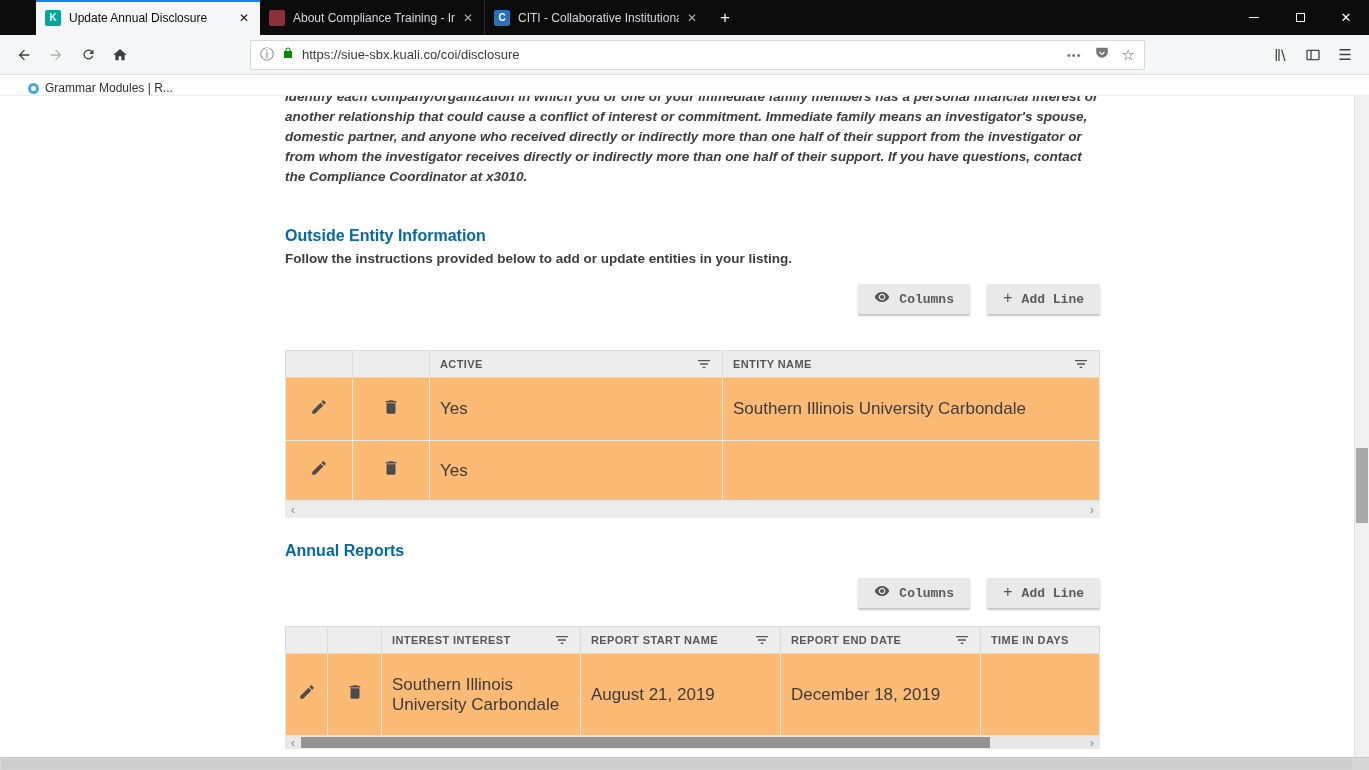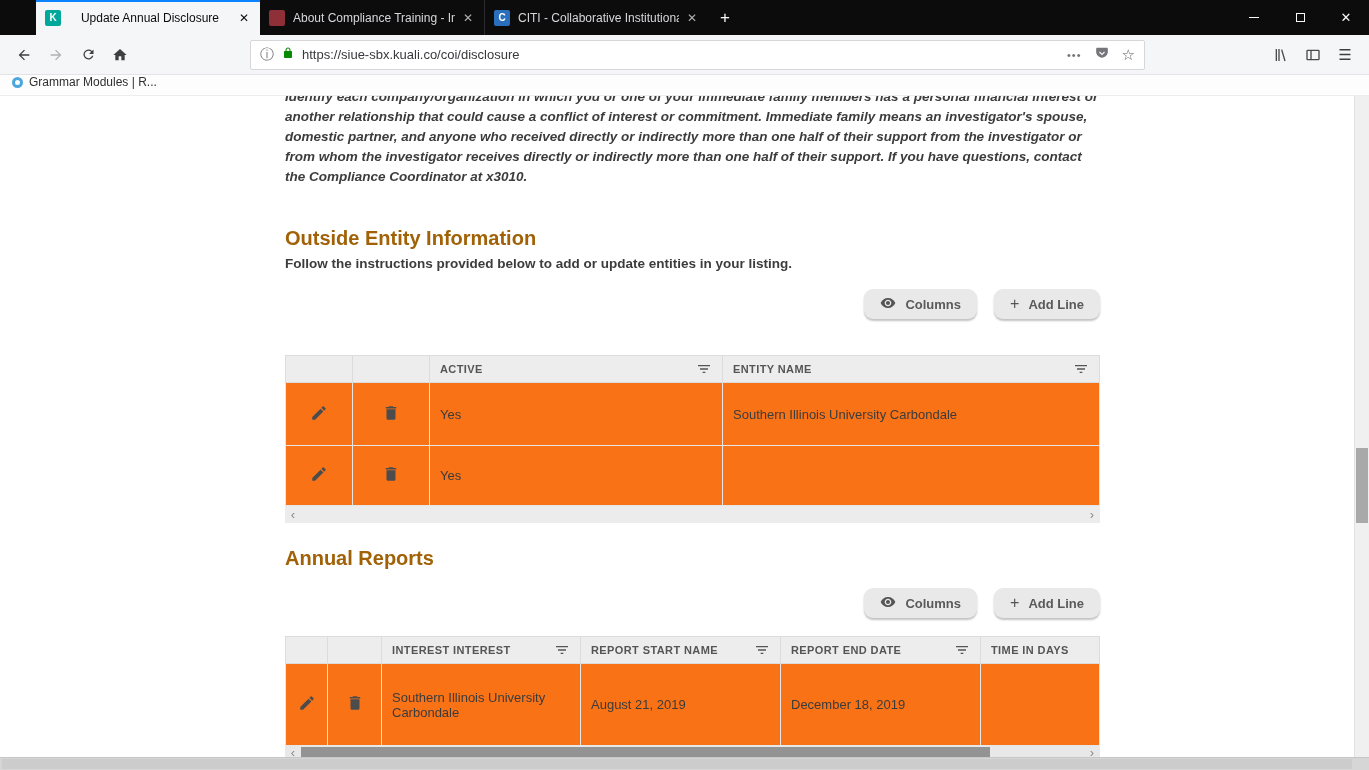--- a/index.html
+++ b/index.html
@@ -15,21 +15,21 @@
          color:#d7d7db; font-size:12px; cursor:default; }
   .tab.active { background:#f5f6f7; color:#0c0c0d; }
   .tab.active::before { content:""; position:absolute; top:0; left:0; right:0; height:2px; background:#0a84ff; }
   .tab.dark + .tab.dark { border-left:1px solid #2c2c30; }
   .favicon { width:16px; height:16px; border-radius:2px; margin-right:8px; flex:0 0 16px;
              display:flex; align-items:center; justify-content:center;
              color:#fff; font-size:10px; font-weight:bold; }
   .fav-kuali { background:#00a79b; }
   .fav-compliance { background:#8f3039; }
   .fav-citi { background:#2a6fbb; }
-  .tab-title { flex:1; white-space:nowrap; overflow:hidden;text-align:center; }
+  .tab-title { flex:1; white-space:nowrap; overflow:hidden; }
   .tab-close { margin-left:6px; font-size:12px; line-height:1; padding:2px; }
   .tab.dark .tab-close { color:#b1b1b3; }
   .new-tab { color:#f9f9fa; font-size:17px; display:flex; align-items:center; padding:0 12px; }
   .win-controls { margin-left:auto; display:flex; align-items:stretch; }
   .win-btn { width:46px; display:flex; align-items:center; justify-content:center;
              color:#f9f9fa; font-size:13px; }
   .min-glyph { display:block; width:10px; border-top:1px solid #f9f9fa; }
   .max-glyph { display:block; width:9px; height:9px; border:1px solid #f9f9fa; }
 
   
@@ -43,42 +43,42 @@
   .url-icon { color:#737373; font-size:14px; }
   .url-text { font-size:13px; color:#38383d; flex:1; white-space:nowrap; overflow:hidden; }
   .url-right { display:flex; align-items:center; gap:13px; color:#737373; }
   .ellipsis { font-size:11px; letter-spacing:1px; color:#737373; }
   .star { font-size:15px; color:#5a5a5f; }
   .right-group { margin-left:auto; display:flex; align-items:center; }
   .hamburger { font-size:15px; }
 
   
   .bookmarks-bar { position:absolute; top:75px; left:0; right:0; height:21px; background:#fdfdfd;
-                   border-bottom:1px solid #ededf0; display:flex; align-items:flex-start; padding:0 8px; }
+                   border-bottom:1px solid #ededf0; display:flex; align-items:flex-end; padding:0 24px; }
   .bookmark { display:flex; align-items:center; gap:6px; font-size:12px; color:#303030; padding:0 4px; }
   .bm-favicon { width:11px; height:11px; border-radius:50%; border:3px solid #4aa8dd; }
 
   
   .content { position:absolute; top:96px; left:0; right:15px; bottom:13px; background:#fff; overflow:hidden; }
   .page { width:815px; margin-left:285px; }
   .intro { margin-top:-9px; font-size:13.5px; line-height:20px; font-weight:700; color:#3c3c3c;font-style:italic; }
-  .section-title { margin-top:40px; font-size:20px; font-weight:700; color:#a16207; }
+  .section-title { margin-top:40px; font-size:16px; font-weight:700; color:#0369a1; }
   .section-sub { margin-top:6px; font-size:13.5px; font-weight:700; color:#3c3c3c; }
   .toolbar { margin-top:18px; display:flex; justify-content:flex-end; gap:17px; }
-  .btn { height:30px; padding:0 16px; background:#e9e9e9; border:none; border-radius:9px;
+  .btn { height:30px; padding:0 16px; background:#e9e9e9; border:none; border-radius:1px;
          box-shadow:0 2px 2px rgba(0,0,0,0.24); color:#5a5a5a; font-weight:700; font-size:13px;
-         font-family:Liberation Sans, sans-serif; display:flex; align-items:center; gap:9px; cursor:pointer; }
+         font-family:Liberation Mono, monospace; display:flex; align-items:center; gap:9px; cursor:pointer; }
   .btn .plus { font-size:16px; font-weight:400; color:#555; }
 
   table.data-table { width:815px; border-collapse:collapse; table-layout:fixed; margin-top:36px; }
   table.data-table.second { margin-top:18px; }
   .data-table th { background:#ededed; height:27px; font-size:11px; color:#555; letter-spacing:0.4px;
                    font-weight:700; text-align:left; padding:0 10px; border:1px solid #dcdcdc; }
   .th-flex { display:flex; align-items:center; justify-content:space-between; }
-  .data-table td { background:#f97316; font-size:13px; color:#3b3b3b; padding:6px 10px;
+  .data-table td { background:#fdba74; font-size:17px; color:#3b3b3b; padding:6px 10px;
                    border:1px solid #e6e6e6; vertical-align:middle; }
   .row-tall td { height:63px; }
   .row-mid td { height:60px; }
   .row-big td { height:82px; }
   .icon-cell { text-align:center; }
   .act { display:inline-flex; cursor:pointer; }
 
   .h-scroll { width:815px; height:17px; background:#ececec; display:flex; align-items:center; }
   .h-scroll .arr { width:16px; text-align:center; color:#8a8a8a; font-size:13px; line-height:17px; }
   .h-scroll .track { flex:1; height:100%; position:relative; }

